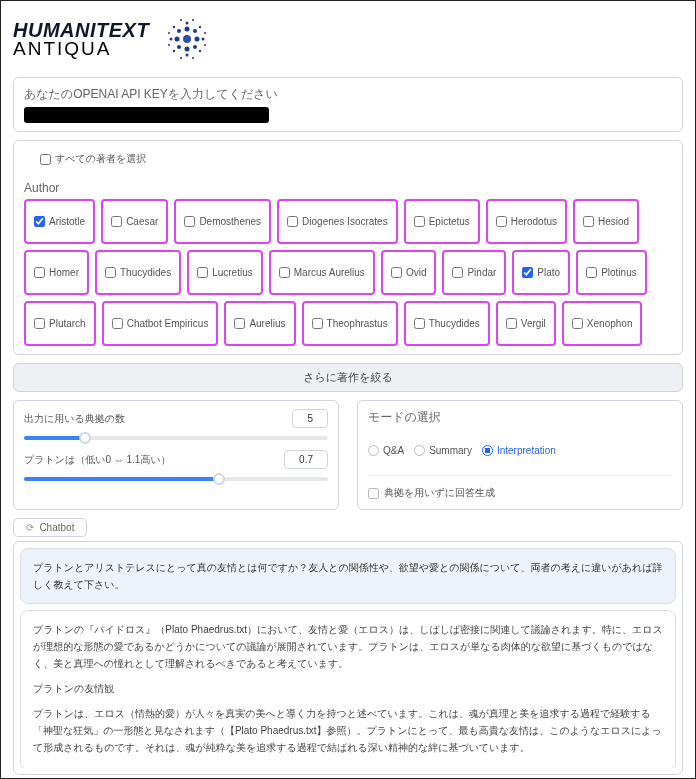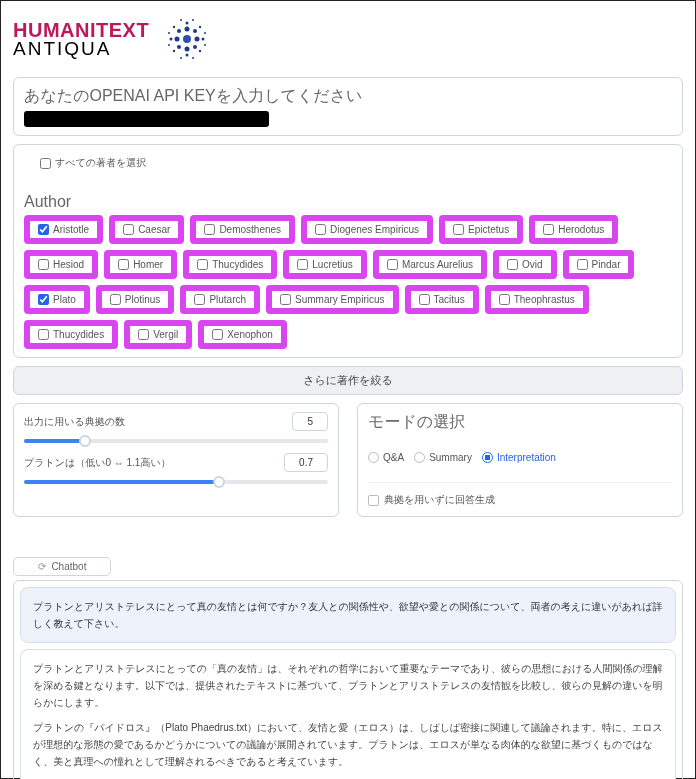--- a/index.html
+++ b/index.html
@@ -1,45 +1,45 @@
 <!DOCTYPE html>
 <html><head>
 <meta charset="utf-8">
 <style>
   * { box-sizing: border-box; margin: 0; padding: 0; }
   body { font-family: -apple-system, BlinkMacSystemFont, "Segoe UI", sans-serif; font-size: 11px; color: #333; background:#fff; }
   .page { width:696px; height:779px; border:1px solid #222; padding:10px 12px; position:relative; }
   .logo-wrap { display:flex; align-items:center; gap:10px; margin-bottom:10px; }
-  .logo-text1 { font-size:20px; font-weight:800; letter-spacing:.5px; color:#be185d; }
+  .logo-text1 { font-size:20px; font-weight:800; letter-spacing:.5px; color:#0f172a;font-style:italic; }
   .logo-text2 { font-size:19px; font-weight:400; letter-spacing:2px; color:#000; margin-top:-4px; }
   .logo-coll { display:flex; flex-direction:column; }
   .box { border:1px solid #d0d4dc; border-radius:6px; padding:8px 10px; margin-bottom:8px; }
-  .label { font-size:16px; color:#666; margin-bottom:4px; }
+  .label { font-size:12px; color:#666; margin-bottom:4px; }
   .blackbar { height:16px; background:#000; border-radius:3px; width:245px; }
   .authors { display:flex; flex-wrap:wrap; gap:6px; margin-top:4px; }
-  .chk { display:inline-flex; align-items:center; gap:4px; border:6px solid #d946ef; border-radius:4px; padding:3px 8px; font-size:10px; color:#555; background:#fff; }
+  .chk { display:inline-flex; align-items:center; gap:4px; border:2px solid #d946ef; border-radius:4px; padding:15px 8px; font-size:10px; color:#555; background:#fff; }
   .chk input { width:11px; height:11px; accent-color:#2563eb; }
   .chk.select-all { border:none; padding:3px 16px; }
   .section-title { text-align:center; background:#eef0f4; border:1px solid #d0d4dc; border-radius:6px; padding:6px; font-size:11px; color:#444; margin-bottom:8px; }
   .two-col { display:flex; gap:18px; margin-bottom:8px; }
   .col { flex:1; border:1px solid #d0d4dc; border-radius:6px; padding:8px 10px; }
   .slider-row { display:flex; align-items:center; justify-content:space-between; margin-bottom:2px; }
   .slider-label { font-size:10px; color:#555; }
   .slider-val { border:1px solid #d0d4dc; border-radius:4px; padding:3px 14px; font-size:10px; color:#333; }
   .slider { position:relative; height:4px; background:#e5e7eb; border-radius:2px; margin:8px 0 10px; }
   .slider .fill { position:absolute; left:0; top:0; bottom:0; background:#3b82f6; border-radius:2px; }
   .slider .thumb { position:absolute; top:50%; width:12px; height:12px; background:#fff; border:2px solid #cbd5e1; border-radius:50%; transform:translate(-50%,-50%); }
   .radio-row { display:flex; gap:10px; align-items:center; margin:19px 0; }
   .radio { display:inline-flex; align-items:center; gap:4px; font-size:10px; color:#555; }
   .radio .dot { width:11px; height:11px; border:1.5px solid #bbb; border-radius:50%; display:inline-block; }
   .radio.sel .dot { border-color:#2563eb; background:radial-gradient(circle,#2563eb 0 45%,transparent 46%); }
   .radio.sel span { color:#2563eb; }
   .small-check { display:inline-flex; align-items:center; gap:5px; font-size:10px; color:#555; margin-top:4px;}
   .small-check .sq { width:11px; height:11px; border:1.5px solid #bbb; border-radius:2px; display:inline-block;}
-  .chatbot-tab { display:inline-block; border:1px solid #d0d4dc; border-radius:5px; padding:3px 24px; font-size:10px; color:#666; margin-bottom:4px;margin-top:32px; }
+  .chatbot-tab { display:inline-block; border:1px solid #d0d4dc; border-radius:5px; padding:3px 12px; font-size:10px; color:#666; margin-bottom:4px; }
   .chatbot-tab::before { content:"⟳"; margin-right:5px; color:#999; font-size:10px; }
   .bubble { border:1px solid #d8dde6; border-radius:8px; padding:10px 12px; font-size:10px; line-height:1.7; margin-bottom:6px; }
   .bubble.user { background:#eef3fb; color:#333; }
   .bubble.assist { background:#fff; color:#444; max-height:160px; overflow:hidden; }
   .assist p { margin-bottom:8px; }
   .input-area { border:1px solid #d0d4dc; border-radius:6px; padding:6px 8px; font-size:10px; color:#888; margin-bottom:8px; width:100%; resize:none; font-family:inherit; }
   .btn { display:block; width:100%; text-align:center; border-radius:6px; padding:8px; font-size:10px; border:1px solid #15803d; margin-bottom:6px; cursor:pointer; }
   .btn.primary { background:#e7ecff; border-color:#b9c6f5; color:#3b4fa7; }
   .btn.normal { background:#f1f3f7; color:#555; }
   .chatbox { border:1px solid #d0d4dc; border-radius:6px; padding:6px; margin-bottom:8px;}
@@ -90,37 +90,37 @@
   <div class="box">
     <div class="label">あなたのOPENAI API KEYを入力してください</div>
     <div class="blackbar"></div>
   </div>
 
   <div class="box">
     <label class="chk select-all">
       <input type="checkbox" style="">
       <span>すべての著者を選択</span>
     </label>
-    <div class="label" style="margin-top:20px">Author</div>
+    <div class="label" style="margin-top:12px">Author</div>
     <div class="authors" id="authors-container">
         <label class="chk">
           <input type="checkbox" checked="" style="">
           <span>Aristotle</span>
         </label>
         <label class="chk">
           <input type="checkbox" style="">
           <span>Caesar</span>
         </label>
         <label class="chk">
           <input type="checkbox" style="">
           <span>Demosthenes</span>
         </label>
         <label class="chk">
           <input type="checkbox" style="">
-          <span>Diogenes Empiricus</span>
+          <span>Diogenes Isocrates</span>
         </label>
         <label class="chk">
           <input type="checkbox" style="">
           <span>Epictetus</span>
         </label>
         <label class="chk">
           <input type="checkbox" style="">
           <span>Herodotus</span>
         </label>
         <label class="chk">
@@ -158,25 +158,25 @@
         <label class="chk">
           <input type="checkbox" style="">
           <span>Plotinus</span>
         </label>
         <label class="chk">
           <input type="checkbox" style="">
           <span>Plutarch</span>
         </label>
         <label class="chk">
           <input type="checkbox" style="">
-          <span>Summary Empiricus</span>
-        </label>
-        <label class="chk">
-          <input type="checkbox" style="">
-          <span>Tacitus</span>
+          <span>Chatbot Empiricus</span>
+        </label>
+        <label class="chk">
+          <input type="checkbox" style="">
+          <span>Aurelius</span>
         </label>
         <label class="chk">
           <input type="checkbox" style="">
           <span>Theophrastus</span>
         </label>
         <label class="chk">
           <input type="checkbox" style="">
           <span>Thucydides</span>
         </label>
         <label class="chk">
@@ -233,21 +233,20 @@
         <span>典拠を用いずに回答生成</span>
       </label>
     </div>
   </div>
 
   <span class="chatbot-tab">Chatbot</span>
   <div class="chatbox">
     <div class="chatbox-inner">
       <div class="bubble user">プラトンとアリストテレスにとって真の友情とは何ですか？友人との関係性や、欲望や愛との関係について、両者の考えに違いがあれば詳しく教えて下さい。</div>
       <div class="bubble assist" id="assist-bubble">
-          <p>プラトンとアリストテレスにとっての「真の友情」は、それぞれの哲学において重要なテーマであり、彼らの思想における人間関係の理解を深める鍵となります。以下では、提供されたテキストに基づいて、プラトンとアリストテレスの友情観を比較し、彼らの見解の違いを明らかにします。</p>
           <p>プラトンの『パイドロス』（Plato Phaedrus.txt）において、友情と愛（エロス）は、しばしば密接に関連して議論されます。特に、エロスが理想的な形態の愛であるかどうかについての議論が展開されています。プラトンは、エロスが単なる肉体的な欲望に基づくものではなく、美と真理への憧れとして理解されるべきであると考えています。</p>
           <p>プラトンの友情観</p>
           <p>プラトンは、エロス（情熱的愛）が人々を真実の美へと導く力を持つと述べています。これは、魂が真理と美を追求する過程で経験する「神聖な狂気」の一形態と見なされます（【Plato Phaedrus.txt】参照）。プラトンにとって、最も高貴な友情は、このようなエロスによって形成されるものです。それは、魂が純粋な美を追求する過程で結ばれる深い精神的な絆に基づいています。</p>
         </div>
     </div>
   </div>
 
   <div class="input-wrap">
     <div class="label">あなたの質問を入力してください</div>
     <textarea class="input-area" rows="1" style="">プラトンとアリストテレスにとって真の友情とは何ですか？友人との関係性や、欲望や愛との関係について、両者の考えに違いがあれば詳しく教えて下さい。</textarea>

